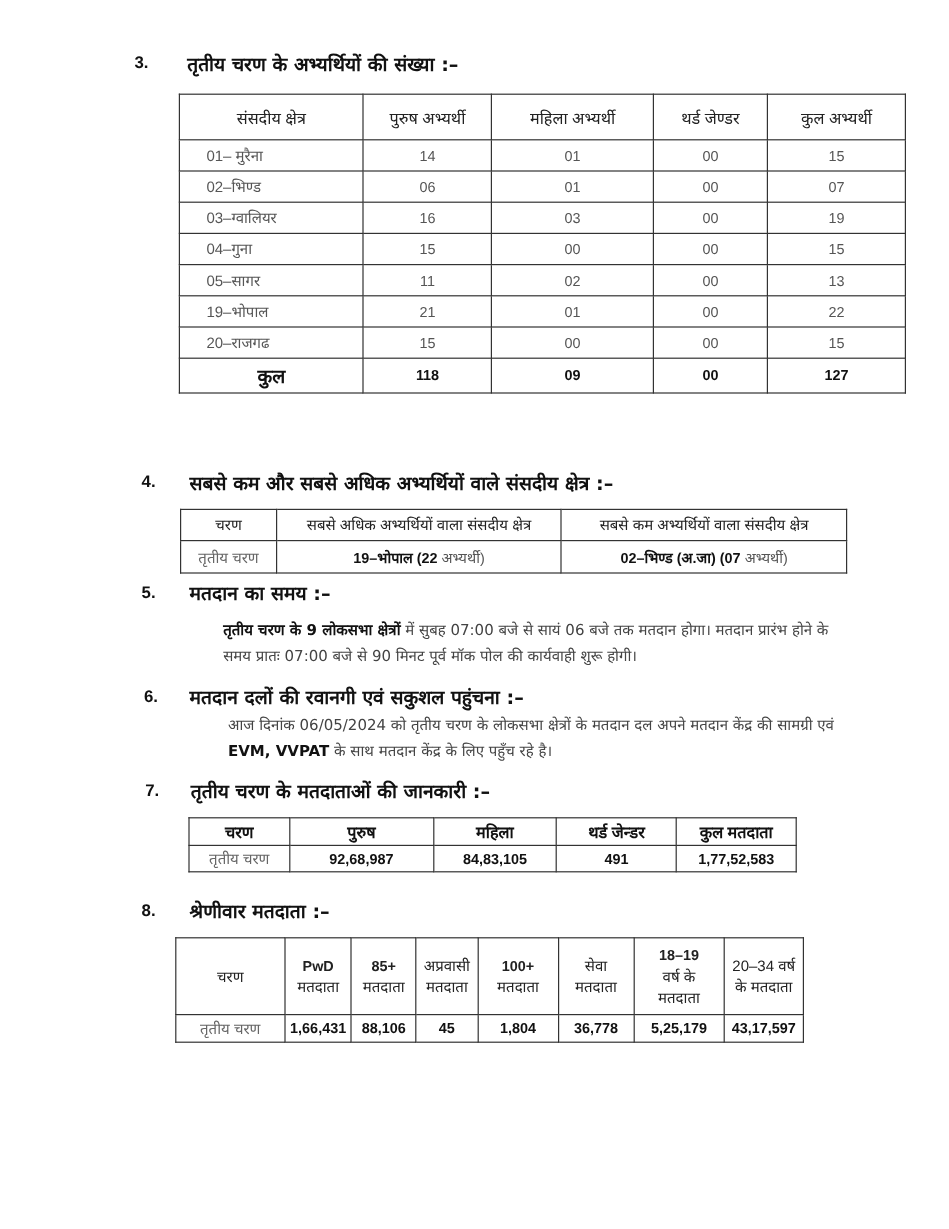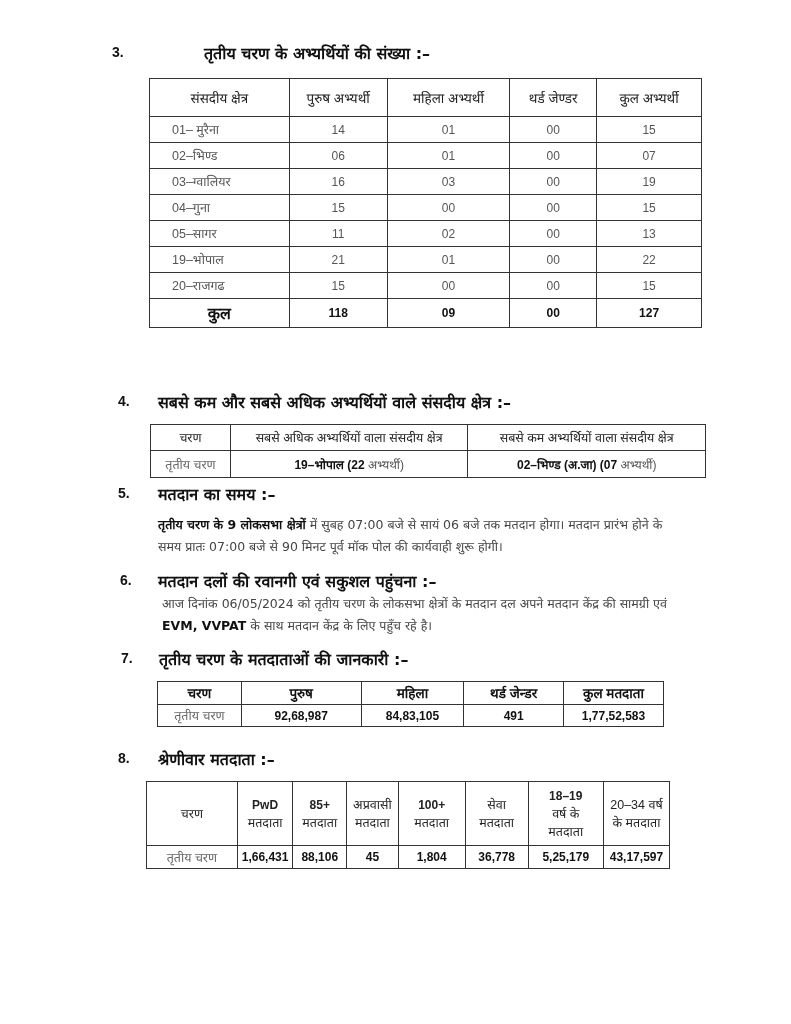--- a/index.html
+++ b/index.html
@@ -12,56 +12,56 @@
     position: absolute; font-weight: bold; font-size: 16px; color: #111;
     white-space: nowrap;
   }
   .sec-num { position: absolute; font-weight: bold; font-size: 14px; font-family: "Liberation Sans", sans-serif; }
   .sec-title { position: absolute; left: 48px; top: -2px; }
   table { position: absolute; border-collapse: collapse; font-family: "Liberation Sans", "DejaVu Sans", sans-serif; }
   td, th { border: 1px solid #333; text-align: center; padding: 0; }
   th { font-weight: normal; font-size: 13.5px; color: #222; }
 
   
-  #t1 { left: 149px; top: 78px; width: 553px; }
+  #t1 { left: 149px; top: 78px; width: 606px; }
   #t1 th { height: 37px; }
   #t1 td { height: 25px; font-size: 12px; color: #555; }
   #t1 td.lbl { text-align: left; padding-left: 22px; font-size: 12.5px; color: #555; }
   #t1 tr.total td { font-weight: bold; color: #111; font-size: 12px; height: 28px; }
   #t1 tr.total td.lbl { text-align: center; padding-left: 0; font-size: 16px; }
 
   
   #t2 { left: 150px; top: 424px; width: 556px; }
   #t2 th { height: 25px; font-size: 12.5px; }
   #t2 td { height: 26px; font-size: 12px; font-weight: bold; }
   #t2 td .light { font-weight: normal; color: #555; }
   #t2 td.lbl { font-weight: normal; color: #666; font-size: 12.5px; }
 
-  .para { position: absolute; font-size: 12.5px; color: #444; line-height: 22px; }
+  .para { position: absolute; font-size: 12.5px; color: #444; line-height: 22px; margin-left: 28px; }
   .para b { color: #111; }
 
   
   #t3 { left: 157px; top: 681px; width: 507px; }
   #t3 th { height: 22px; font-weight: bold; font-size: 13.5px; color: #111; }
   #t3 td { height: 21px; font-size: 12px; font-weight: bold; }
   #t3 td.lbl { font-weight: normal; color: #666; font-size: 12.5px; }
 
   
   #t4 { left: 146px; top: 781px; width: 524px; }
   #t4 th { height: 63px; font-size: 12.5px; line-height: 18px; }
   #t4 th .en { font-family: "Liberation Sans", sans-serif; font-weight: bold; font-size: 12px; }
   #t4 td { height: 22px; font-size: 12px; font-weight: bold; }
   #t4 td.lbl { font-weight: normal; color: #666; font-size: 12.5px; }
 </style>
 </head>
 <body>
 
 <div class="sec-head" style="left:112px; top:44px;">
   <span class="sec-num" style="left:0; top:0;">3.</span>
-  <span class="sec-title" style="left:44px;margin-left:48px;">तृतीय चरण के अभ्यर्थियों की संख्या :–</span>
+  <span class="sec-title" style="left:44px;">तृतीय चरण के अभ्यर्थियों की संख्या :–</span>
 </div>
 
 <table id="t1">
   <colgroup>
     <col style="width:140px">
       <col style="width:98px">
       <col style="width:123px">
       <col style="width:87px">
       <col style="width:105px">
   </colgroup>

